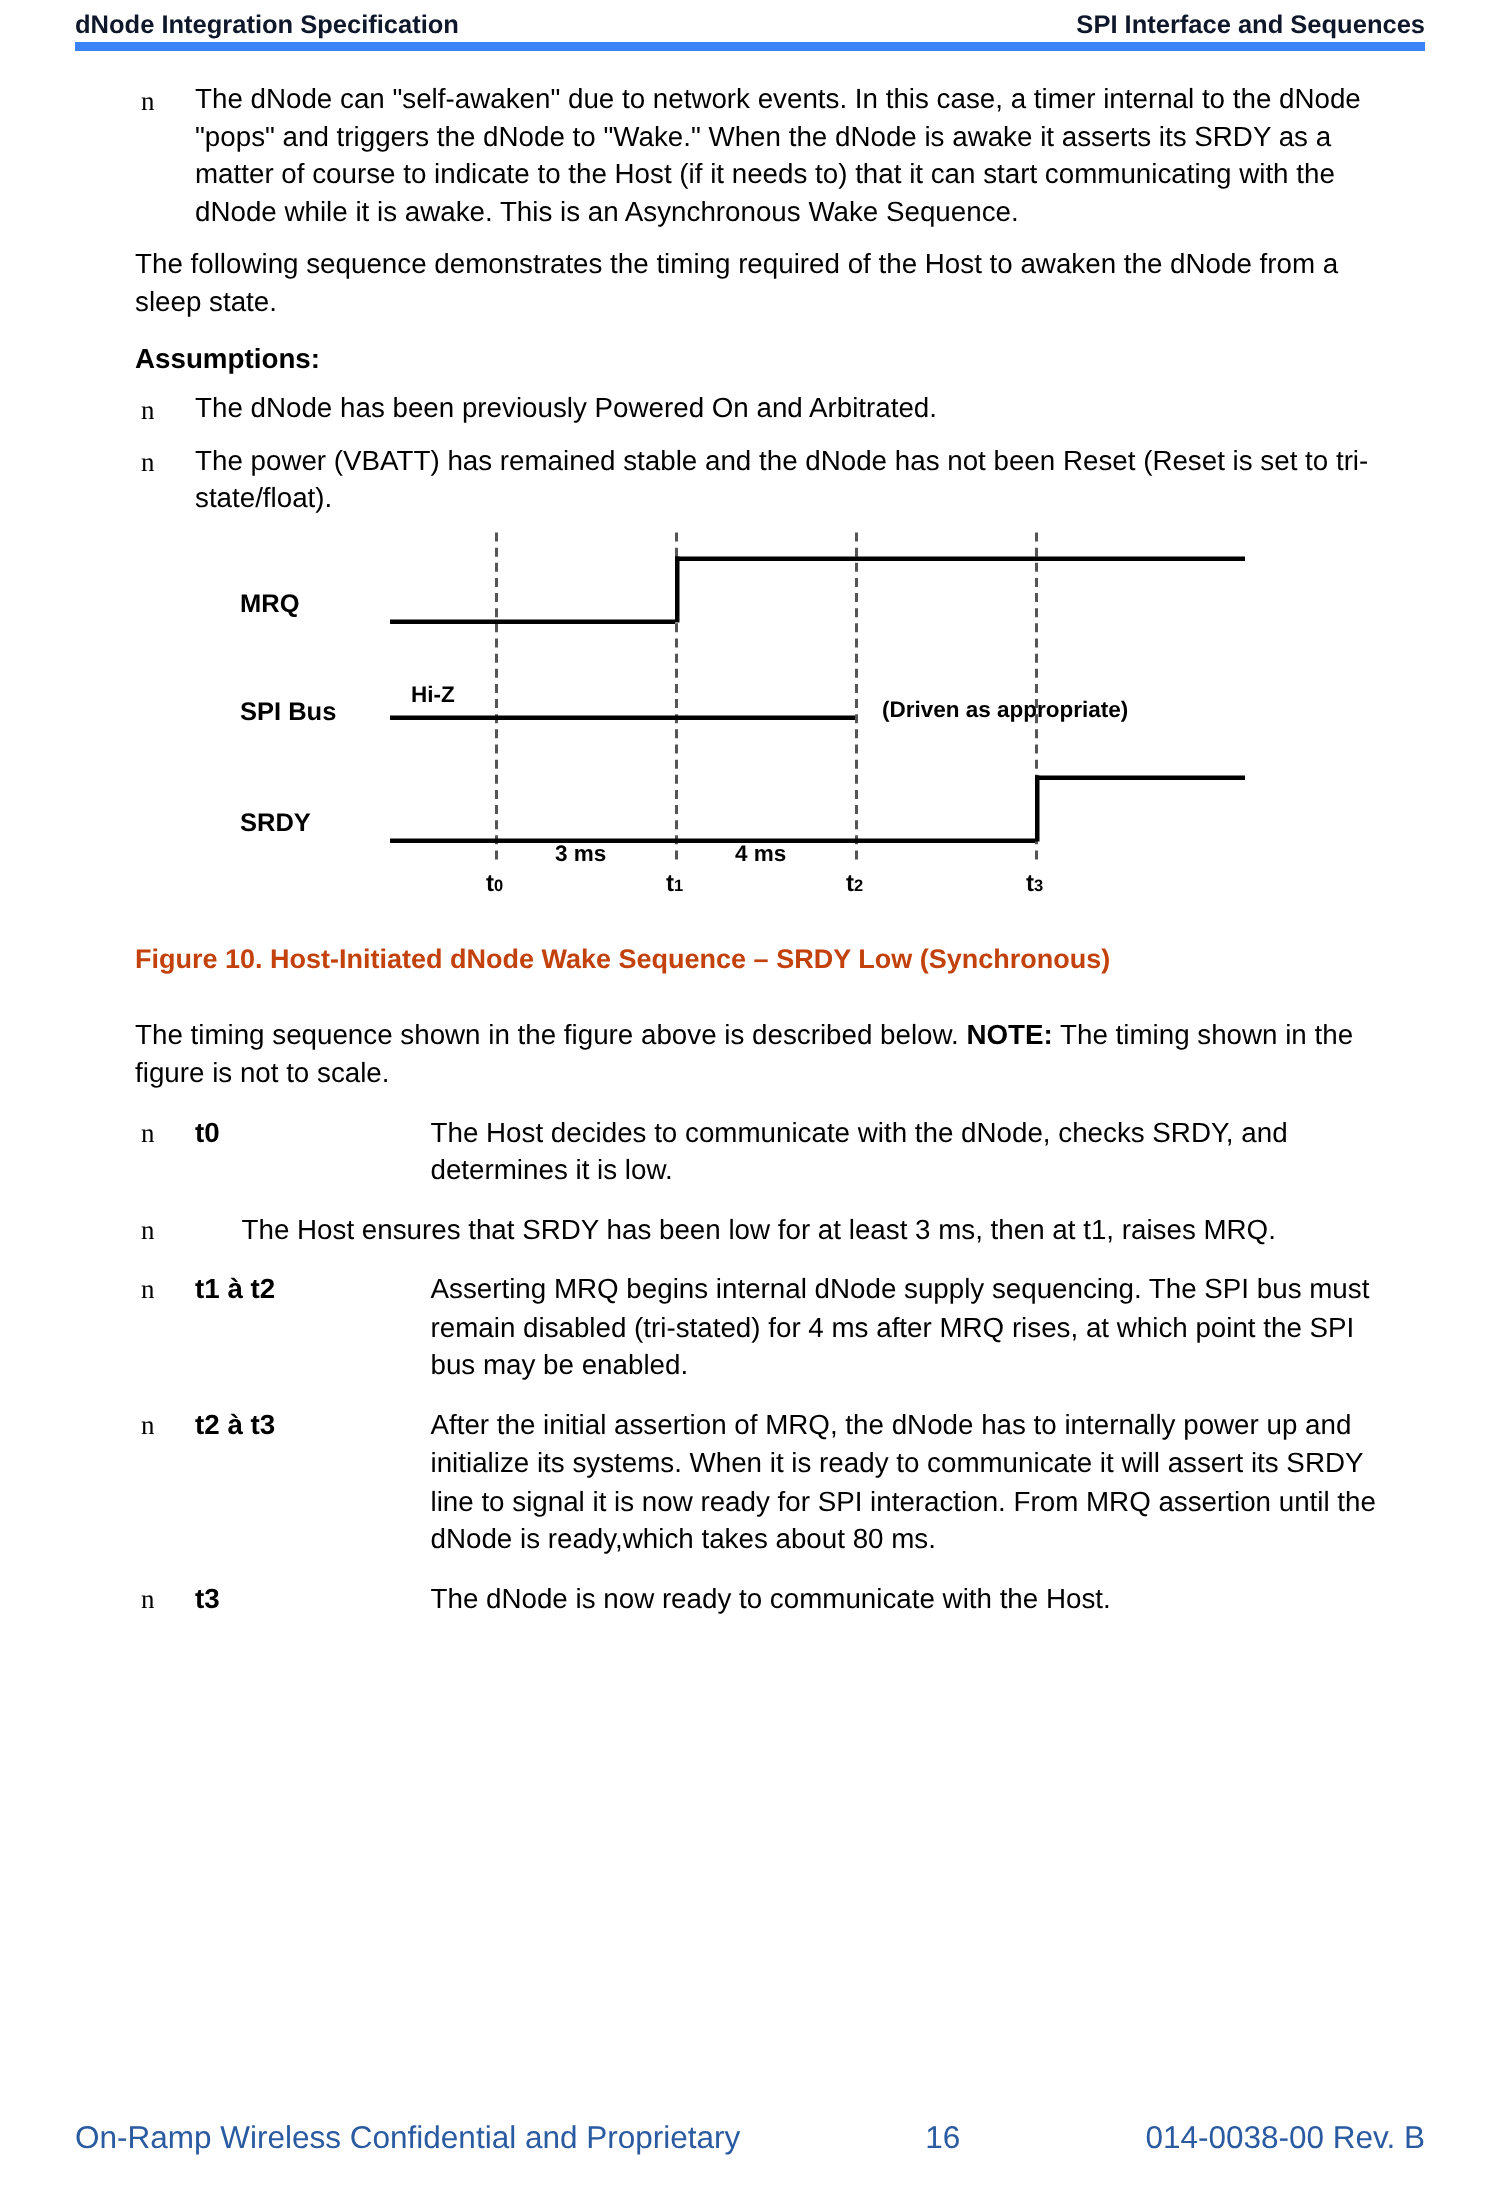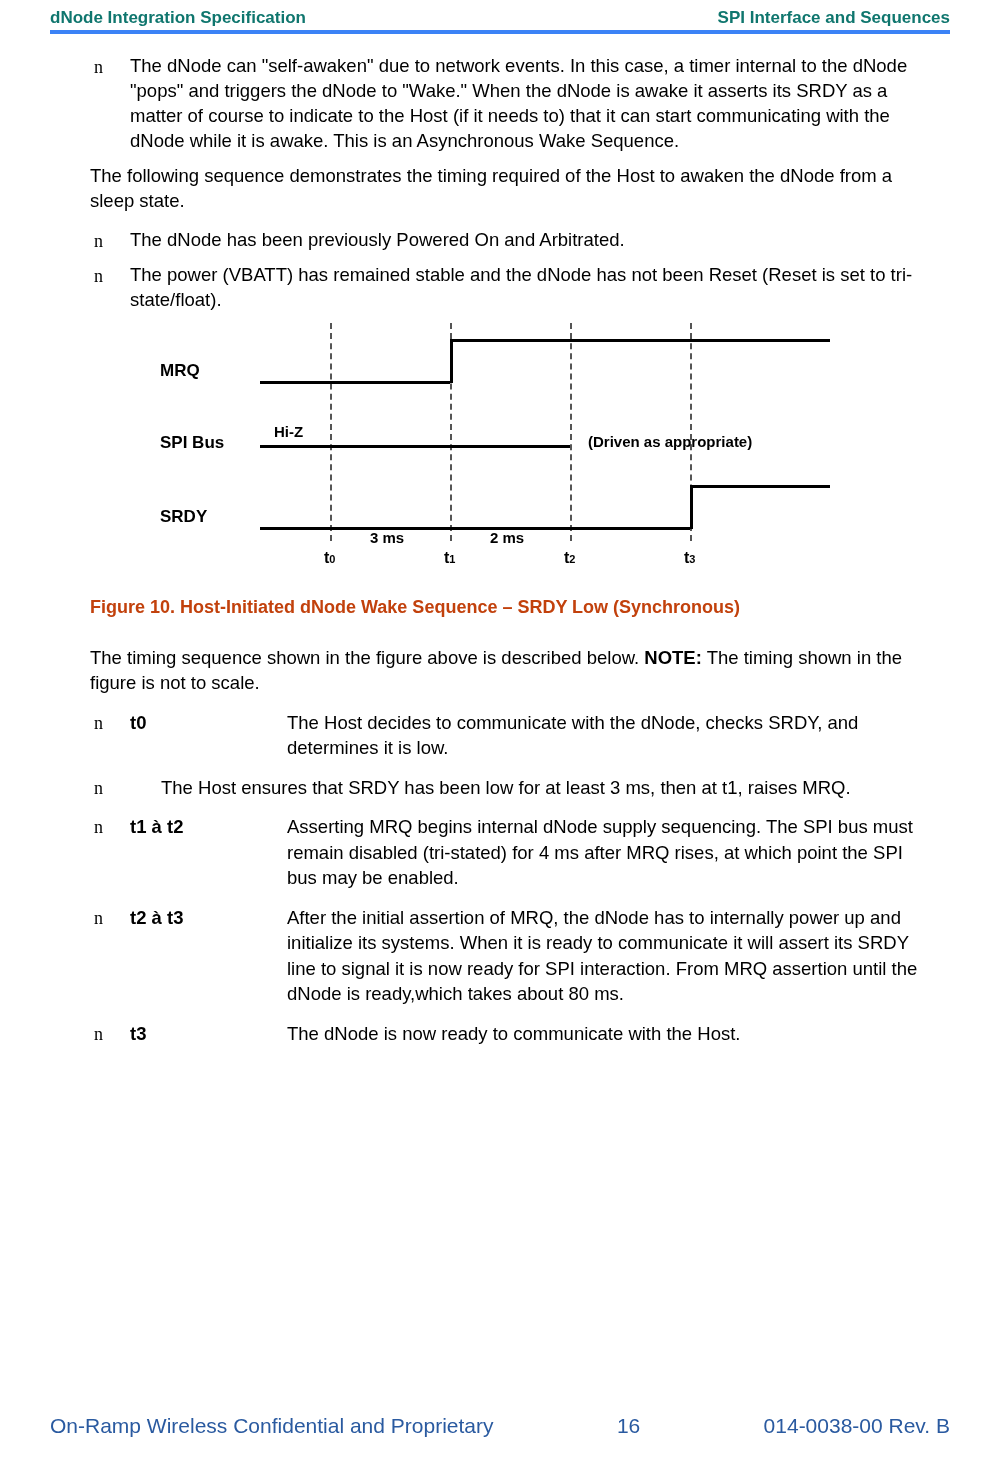--- a/index.html
+++ b/index.html
@@ -1,18 +1,18 @@
 <!DOCTYPE html>
 <html><head>
 <meta charset="utf-8">
 <style>
   * { box-sizing: border-box; margin: 0; padding: 0; }
   html, body { width: 1000px; height: 1462px; font-family: Arial, Helvetica, sans-serif; color: #000; background: #fff; }
   .page { position: relative; width: 1000px; height: 1462px; padding: 0 50px; }
-  .top-bar { display: flex; justify-content: space-between; align-items: center; height: 34px; border-bottom: 4px solid #3b82f6; color: #0f766e; font-weight: bold; font-size: 17px; padding-top: 6px; }
+  .top-bar { display: flex; justify-content: space-between; align-items: center; height: 34px; border-bottom: 6px solid #3b82f6; color: #0f172a; font-weight: bold; font-size: 17px; padding-top: 6px; }
   .content { padding: 20px 20px 0 40px; }
   .bullet-list { list-style: none; padding-left: 40px; }
   .bullet-list li { position: relative; margin-bottom: 10px; font-size: 18.5px; line-height: 1.35; }
   .bullet-list li::before { content: "n"; position: absolute; left: -36px; top: 1px; font-family: "Times New Roman", serif; font-size: 18px; }
   .section-heading { font-family: Cambria, Georgia, "Times New Roman", serif; font-size: 34px; font-weight: 400; margin: 32px 0 18px -40px; }
   .body-text { font-size: 18.5px; line-height: 1.35; margin-bottom: 14px; }
   .assumptions-label { font-weight: bold; font-size: 18.5px; margin-bottom: 10px; }
   .figure-caption { color: #c2410c; font-weight: bold; font-size: 18px; margin: 14px 0 28px 0; }
   .timing-list { list-style: none; padding-left: 40px; }
   .timing-list li { position: relative; display: flex; margin-bottom: 14px; font-size: 18.5px; line-height: 1.38; }
@@ -40,20 +40,21 @@
 
   <div class="content">
 
     <ul class="bullet-list">
       <li>The dNode can "self-awaken" due to network events. In this case, a timer internal to the dNode "pops" and triggers the dNode to "Wake." When the dNode is awake it asserts its SRDY as a matter of course to indicate to the Host (if it needs to) that it can start communicating with the dNode while it is awake. This is an Asynchronous Wake Sequence.</li>
     </ul>
 
 
     <p class="body-text">The following sequence demonstrates the timing required of the Host to awaken the dNode from a sleep state.</p>
 
+    <p class="assumptions-label">Assumptions:</p>
 
     <ul class="bullet-list">
       <li>The dNode has been previously Powered On and Arbitrated.</li>
       <li>The power (VBATT) has remained stable and the dNode has not been Reset (Reset is set to tri-state/float).</li>
     </ul>
 
     <div class="diagram">
 
       <div class="vline" style="left:170px; top:0; height:218px;"></div>
       <div class="vline" style="left:290px; top:0; height:218px;"></div>
@@ -69,21 +70,21 @@
       <div class="diag-small" style="position:absolute; left:114px; top:100px;">Hi-Z</div>
       <div class="hline" style="left:100px; top:122px; width:310px;"></div>
       <div class="diag-small" style="position:absolute; left:428px; top:110px;">(Driven as appropriate)</div>
 
       <div class="diag-label" style="left:0; top:184px;">SRDY</div>
       <div class="hline" style="left:100px; top:204px; width:430px;"></div>
       <div style="position:absolute; left:530px; top:162px; width:0; height:44px; border-left:3px solid #000;"></div>
       <div class="hline" style="left:530px; top:162px; width:140px;"></div>
 
       <div class="diag-small" style="position:absolute; left:210px; top:206px;">3 ms</div>
-      <div class="diag-small" style="position:absolute; left:330px; top:206px;">2 ms</div>
+      <div class="diag-small" style="position:absolute; left:330px; top:206px;">4 ms</div>
 
       <div class="tlabel" style="left:164px; top:226px;"><span>t</span><span class="tick-sub">0</span></div>
       <div class="tlabel" style="left:284px; top:226px;"><span>t</span><span class="tick-sub">1</span></div>
       <div class="tlabel" style="left:404px; top:226px;"><span>t</span><span class="tick-sub">2</span></div>
       <div class="tlabel" style="left:524px; top:226px;"><span>t</span><span class="tick-sub">3</span></div>
     </div>
 
     <p class="figure-caption">Figure 10. Host-Initiated dNode Wake Sequence – SRDY Low (Synchronous)</p>
 
     <p class="body-text">

